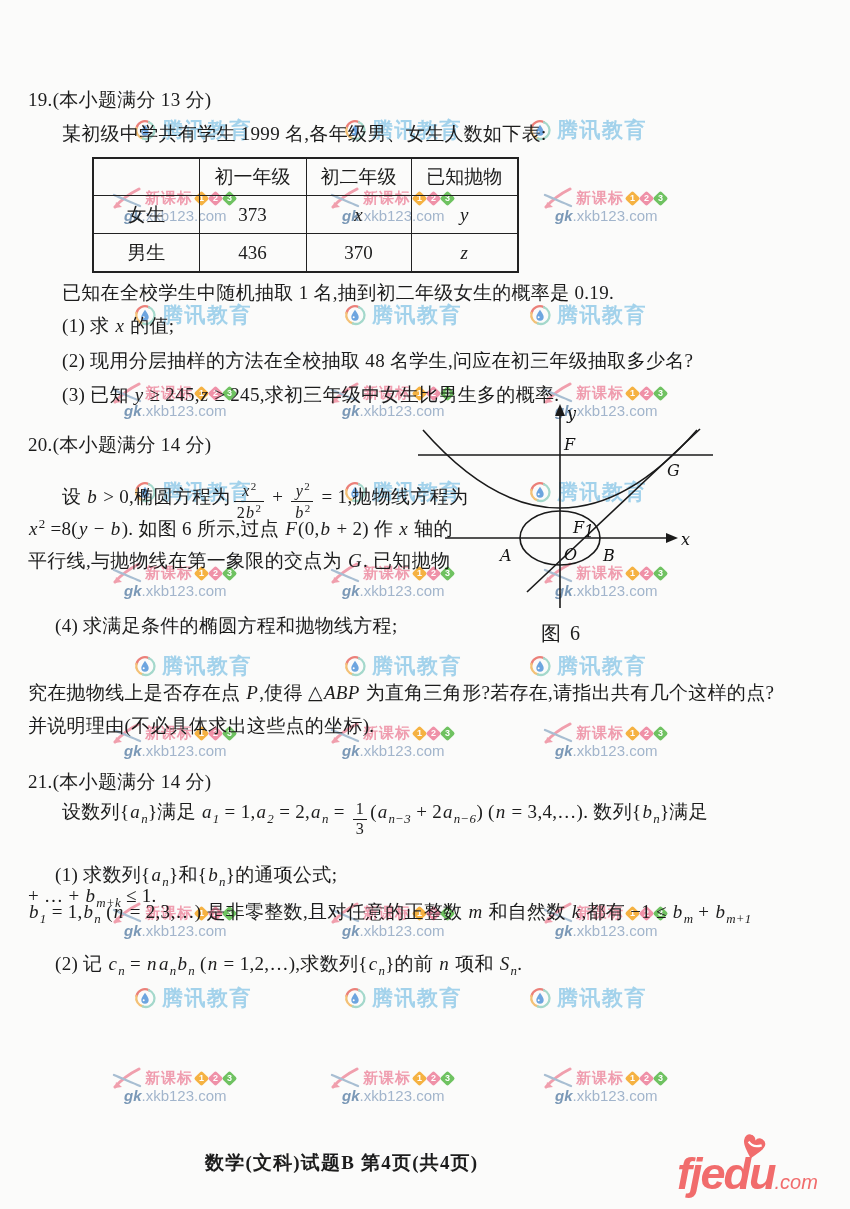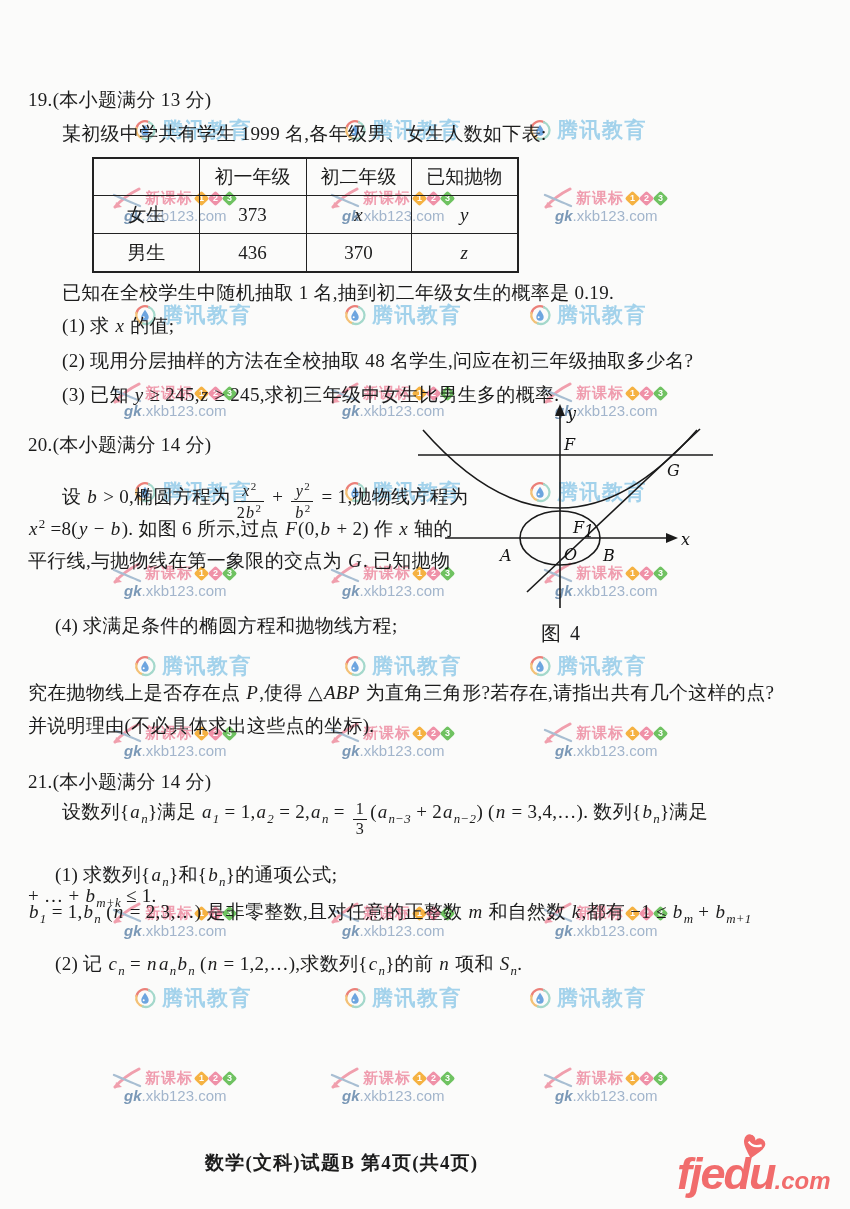--- a/index.html
+++ b/index.html
@@ -23,21 +23,21 @@
   
   .figure{position:absolute;left:418px;top:403px;z-index:2;}
   .figure text{font-size:16px;fill:#111;font-family:"DejaVu Serif",serif;}
   .fig-caption{position:absolute;left:541px;top:620px;font-size:20px;letter-spacing:2px;z-index:2;}
   
   .footer{position:absolute;left:205px;top:1150px;font-size:19px;font-weight:600;letter-spacing:1.2px;z-index:2;}
   .fjedu{position:absolute;left:653px;top:1128px;width:200px;height:75px;z-index:2;
          font-family:"Liberation Sans","DejaVu Sans",sans-serif;color:#f16c6c;}
   .fj-text{position:absolute;left:24px;top:20px;white-space:nowrap;}
   .fj-main{font-size:45px;font-weight:bold;font-style:italic;letter-spacing:-2px;}
-  .fj-com{font-size:24px;font-weight:bold;font-style:italic;}
+  .fj-com{font-size:20px;font-weight:normal;font-style:italic;}
   .fj-heart{position:absolute;left:88px;top:8px;transform:rotate(18deg);}
   
   .wm-layer{position:absolute;inset:0;z-index:1;pointer-events:none;}
   .wm-tx{position:absolute;display:flex;align-items:center;gap:5px;opacity:.8;}
   .wm-tx-text{font-family:"Liberation Sans","DejaVu Sans",sans-serif;font-weight:bold;
               font-size:21px;color:#8ec9e8;letter-spacing:1.5px;white-space:nowrap;}
   .wm-xkb{position:absolute;opacity:.85;font-family:"Liberation Sans","DejaVu Sans",sans-serif;}
   .wm-xkb .r1{display:flex;align-items:center;height:20px;}
   .wm-xkb .brand{font-size:15px;font-weight:bold;color:#ee8da2;letter-spacing:1px;margin-left:3px;white-space:nowrap;}
   .wm-xkb .dig{display:inline-block;width:11px;height:11px;transform:rotate(45deg);
@@ -654,24 +654,24 @@
     <text x="149" y="16">y</text>
     <text x="263" y="142">x</text>
     <text x="146" y="47">F</text>
     <text x="249" y="73">G</text>
     <text x="82" y="158">A</text>
     <text x="146" y="157">O</text>
     <text x="185" y="158">B</text>
     <text x="155" y="130">F</text>
     <text x="166" y="134" font-size="10">1</text>
   </svg>
-  <div class="fig-caption">图 4</div>
+  <div class="fig-caption">图 6</div>
 
   <div class="line" style="left:28px;top:770px">21.(本小题满分 14 分)</div>
-  <div class="line" style="left:62px;top:800px">设数列{<i>a</i><sub>n</sub>}满足 <i>a</i><sub>1</sub> = 1,<i>a</i><sub>2</sub> = 2,<i>a</i><sub>n</sub> = <span class="frac"><span class="fn">1</span><span class="fd">3</span></span>(<i>a</i><sub>n−3</sub> + 2<i>a</i><sub>n−2</sub>)  (<i>n</i> = 3,4,…).  数列{<i>b</i><sub>n</sub>}满足</div>
+  <div class="line" style="left:62px;top:800px">设数列{<i>a</i><sub>n</sub>}满足 <i>a</i><sub>1</sub> = 1,<i>a</i><sub>2</sub> = 2,<i>a</i><sub>n</sub> = <span class="frac"><span class="fn">1</span><span class="fd">3</span></span>(<i>a</i><sub>n−3</sub> + 2<i>a</i><sub>n−6</sub>)  (<i>n</i> = 3,4,…).  数列{<i>b</i><sub>n</sub>}满足</div>
   <div class="line" style="left:28px;top:900px"><i>b</i><sub>1</sub> = 1,<i>b</i><sub>n</sub>  (<i>n</i> = 2,3,…) 是非零整数,且对任意的正整数 <i>m</i> 和自然数 <i>k</i>,都有 −1 ≤ <i>b</i><sub>m</sub> + <i>b</i><sub>m+1</sub></div>
   <div class="line" style="left:28px;top:884px">+ … + <i>b</i><sub>m+k</sub> ≤ 1.</div>
   <div class="line" style="left:55px;top:863px">(1) 求数列{<i>a</i><sub>n</sub>}和{<i>b</i><sub>n</sub>}的通项公式;</div>
   <div class="line" style="left:55px;top:952px">(2) 记 <i>c</i><sub>n</sub> = <i>n</i><i>a</i><sub>n</sub><i>b</i><sub>n</sub>  (<i>n</i> = 1,2,…),求数列{<i>c</i><sub>n</sub>}的前 <i>n</i> 项和 <i>S</i><sub>n</sub>.</div>
 
   <div class="footer">数学(文科)试题B  第4页(共4页)</div>
 
   <div class="fjedu">
     <svg class="fj-heart" width="26" height="24" viewBox="0 0 24 22">
       <path d="M12 21 C5 14 1 10 1 6 A5 5 0 0 1 11 4 A5.2 5.2 0 0 1 21 6 C21 10 17 14 12 21 Z" fill="#f16c6c"></path>

